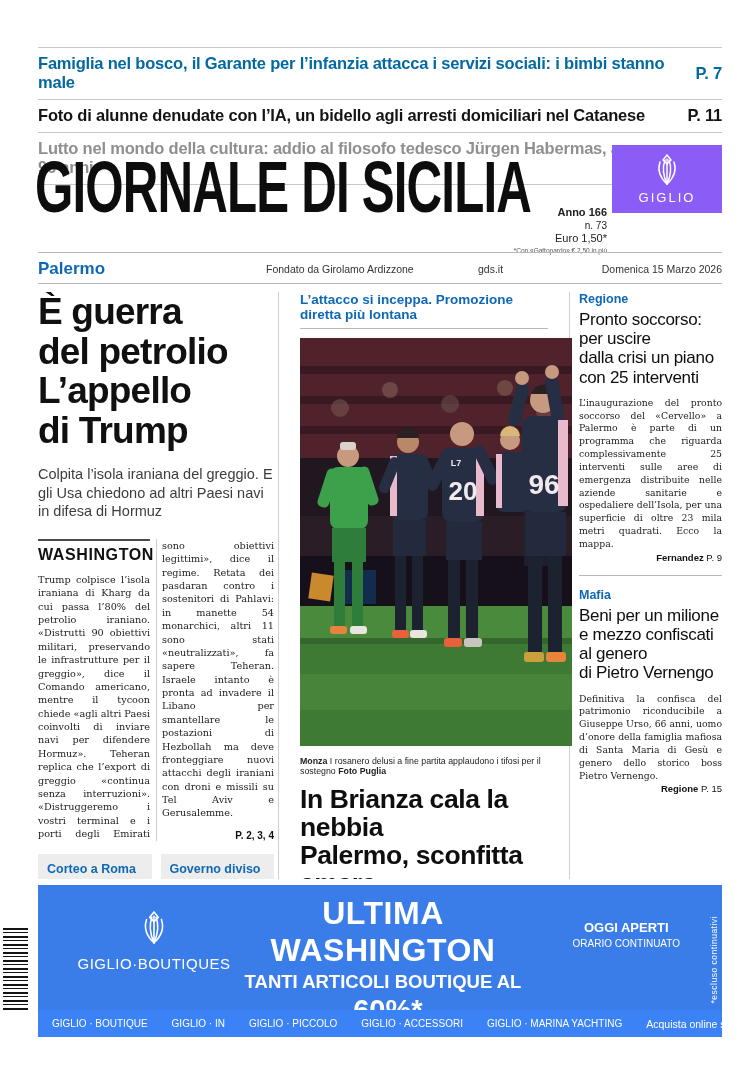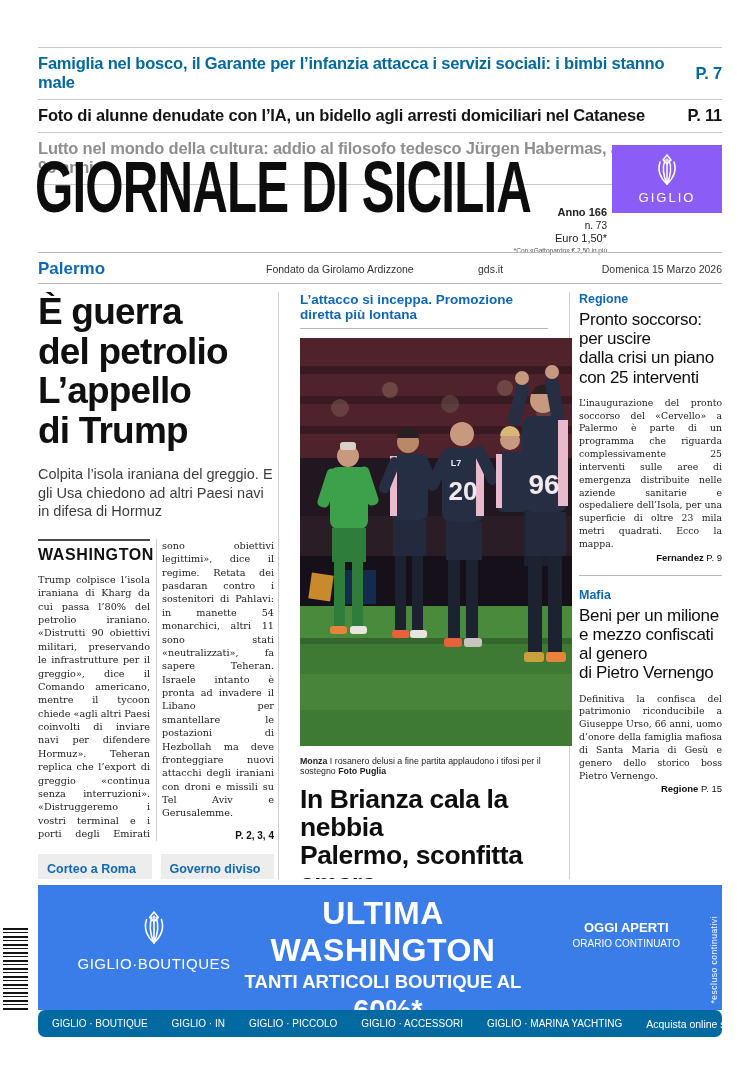--- a/index.html
+++ b/index.html
@@ -73,22 +73,22 @@
   .ad-brand .bl { margin-top:4px; font-size:15px; letter-spacing:0.5px; }
   .ad-center { position:absolute; left:180px; width:330px; top:10px; text-align:center; }
   .ad-title { font-size:32px; font-weight:bold; letter-spacing:0.5px; }
   .ad-sub { font-size:18.5px; font-weight:bold; margin-top:2px; }
   .ad-disc { font-size:29px; font-weight:bold; margin-top:1px; }
   .ad-right { position:absolute; right:42px; top:35px; text-align:center; }
   .ad-right .r1 { font-size:13px; font-weight:bold; }
   .ad-right .r2 { font-size:10px; margin-top:3px; }
   .ad-vert { position:absolute; right:3px; bottom:6px; writing-mode:vertical-rl; transform:rotate(180deg);
     font-size:8.5px; letter-spacing:0.5px; }
-  .ad-footer { display:flex; align-items:center; width:100%; height:27px; background:#0369a1;
-    color:#fff; padding:0 14px; gap:24px; font-size:10px; white-space:nowrap;border-radius:7px; }
+  .ad-footer { display:flex; align-items:center; width:100%; height:27px; background:#3b82f6;
+    color:#fff; padding:0 14px; gap:24px; font-size:10px; white-space:nowrap; }
   .ad-footer .last { margin-left:auto; font-size:10.5px; }
   
   .barcode { position:absolute; left:3px; top:928px; width:25px; height:84px;
     background:repeating-linear-gradient(to bottom, #141414 0 2px, #ffffff 2px 4px, #141414 4px 5px, #ffffff 5px 8px); }
 </style>
 </head>
 <body>
 
 <div class="page">
 

